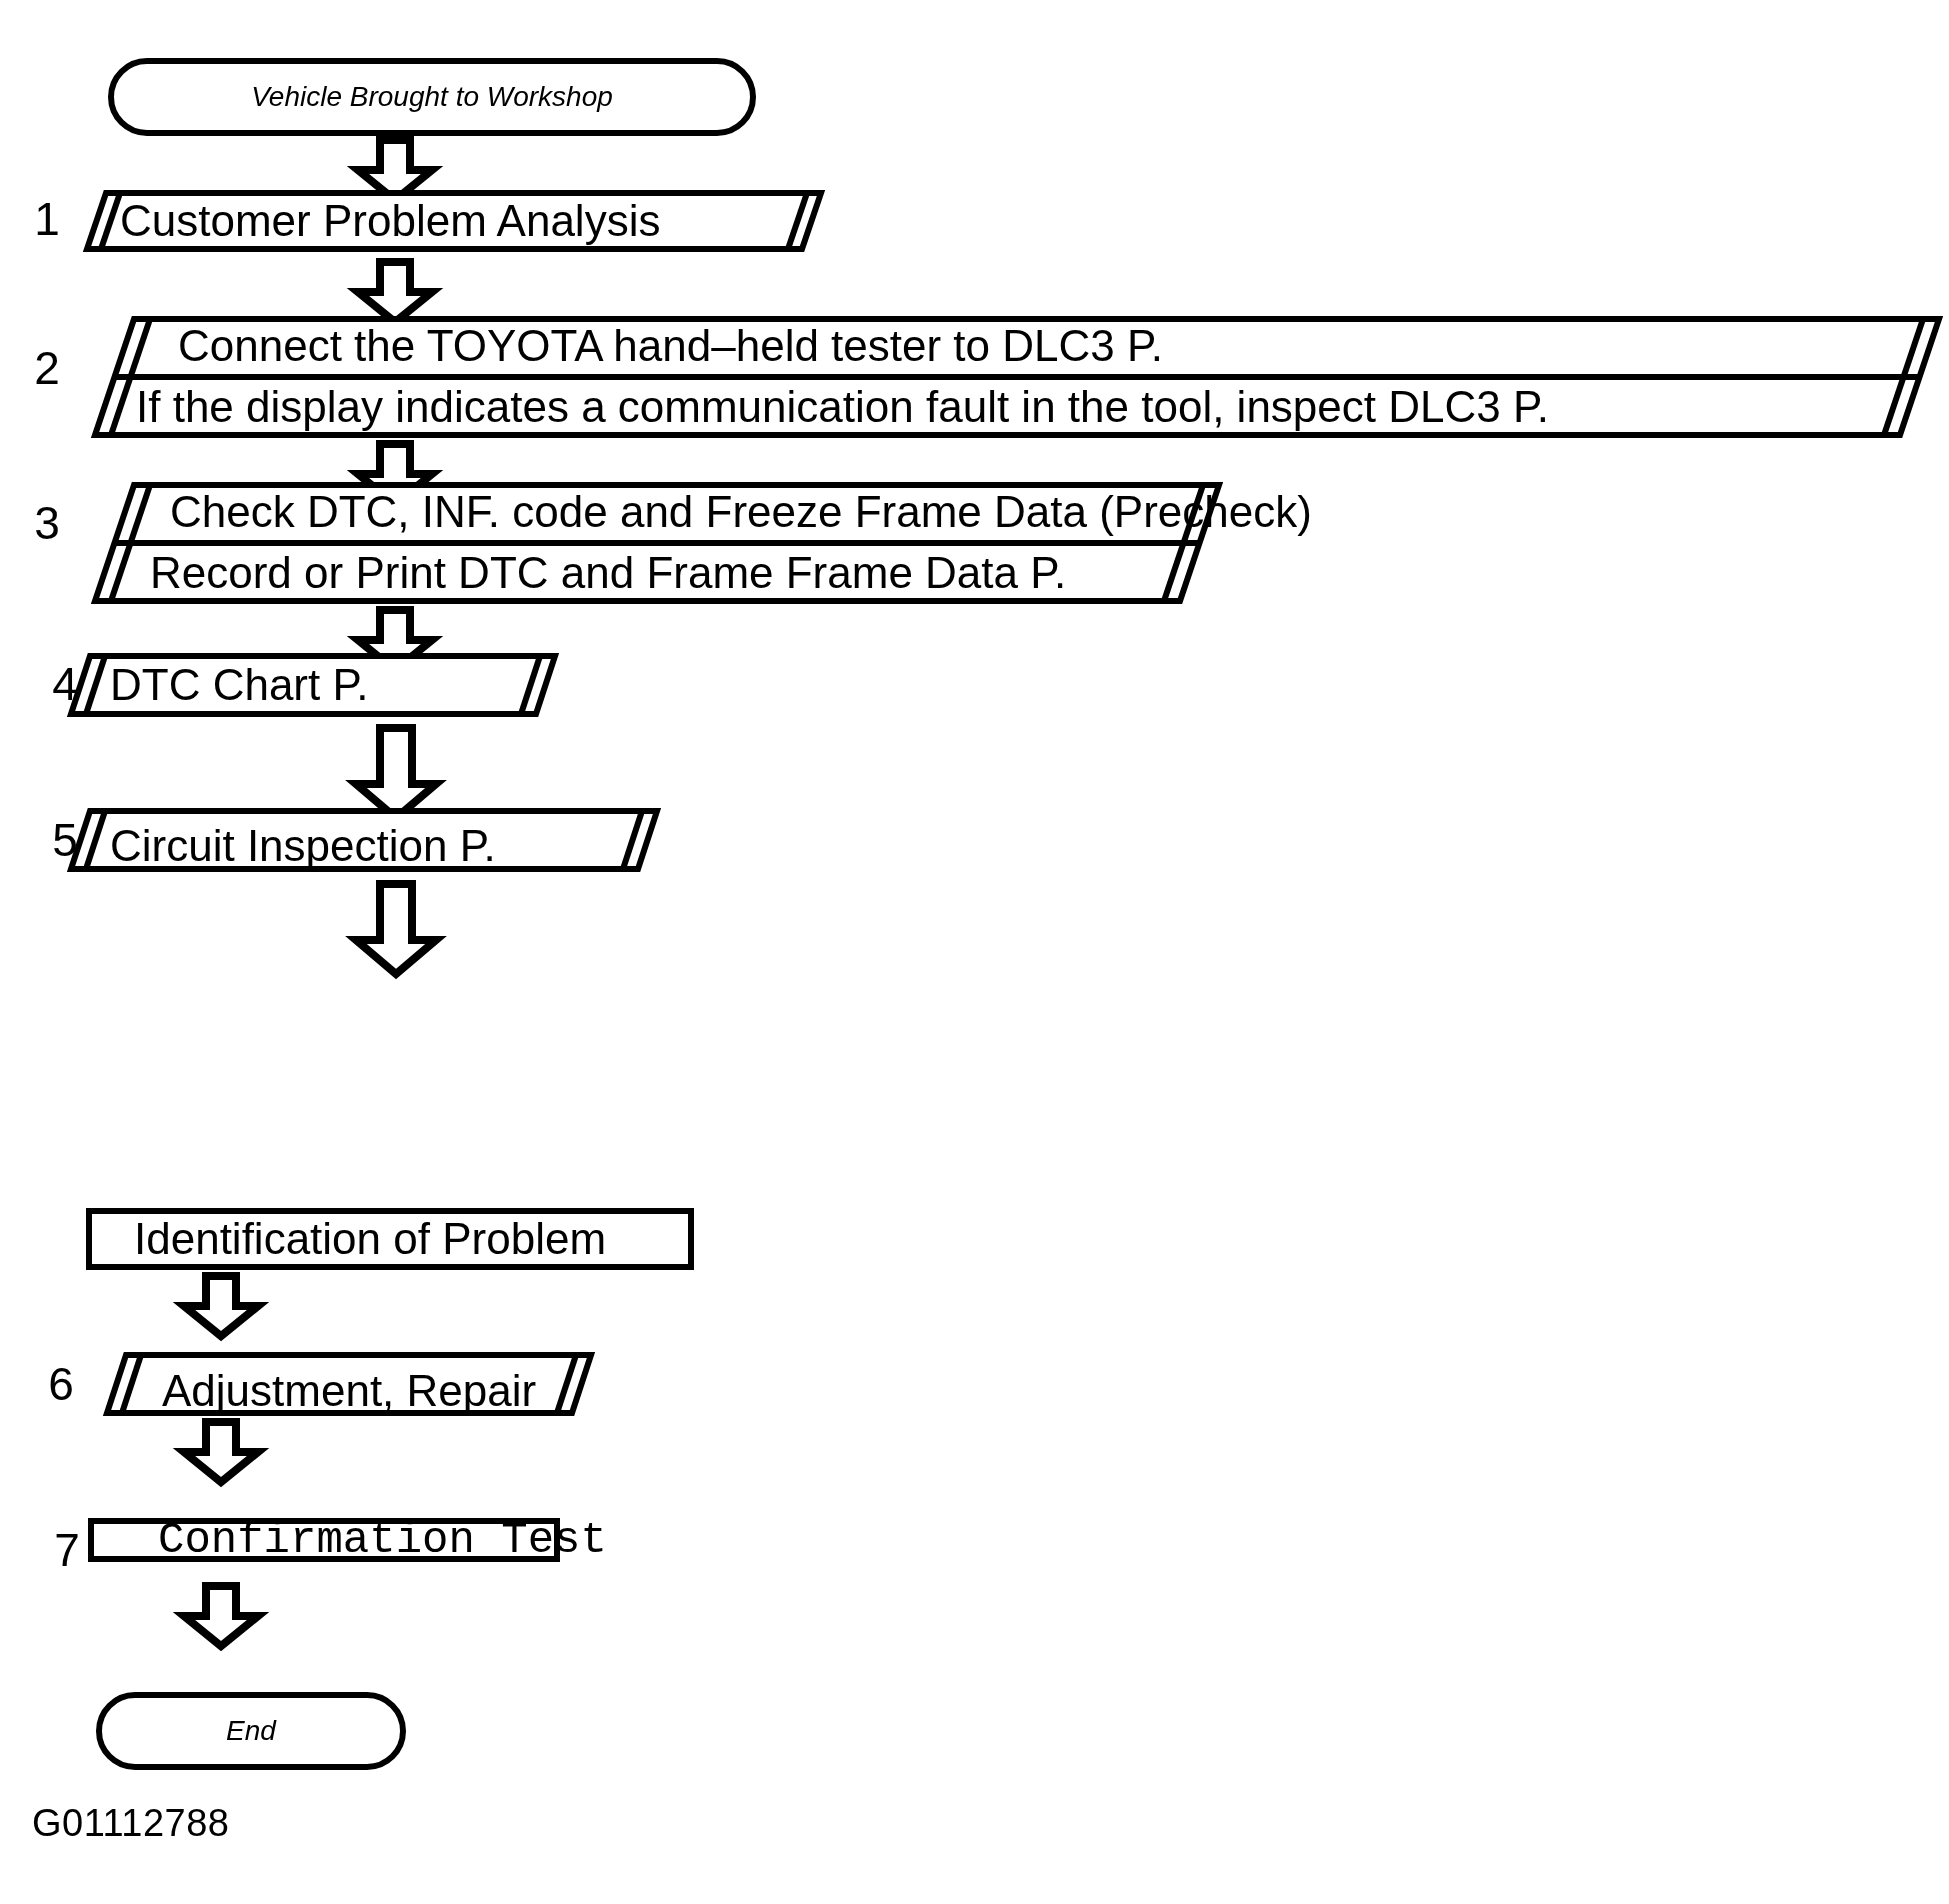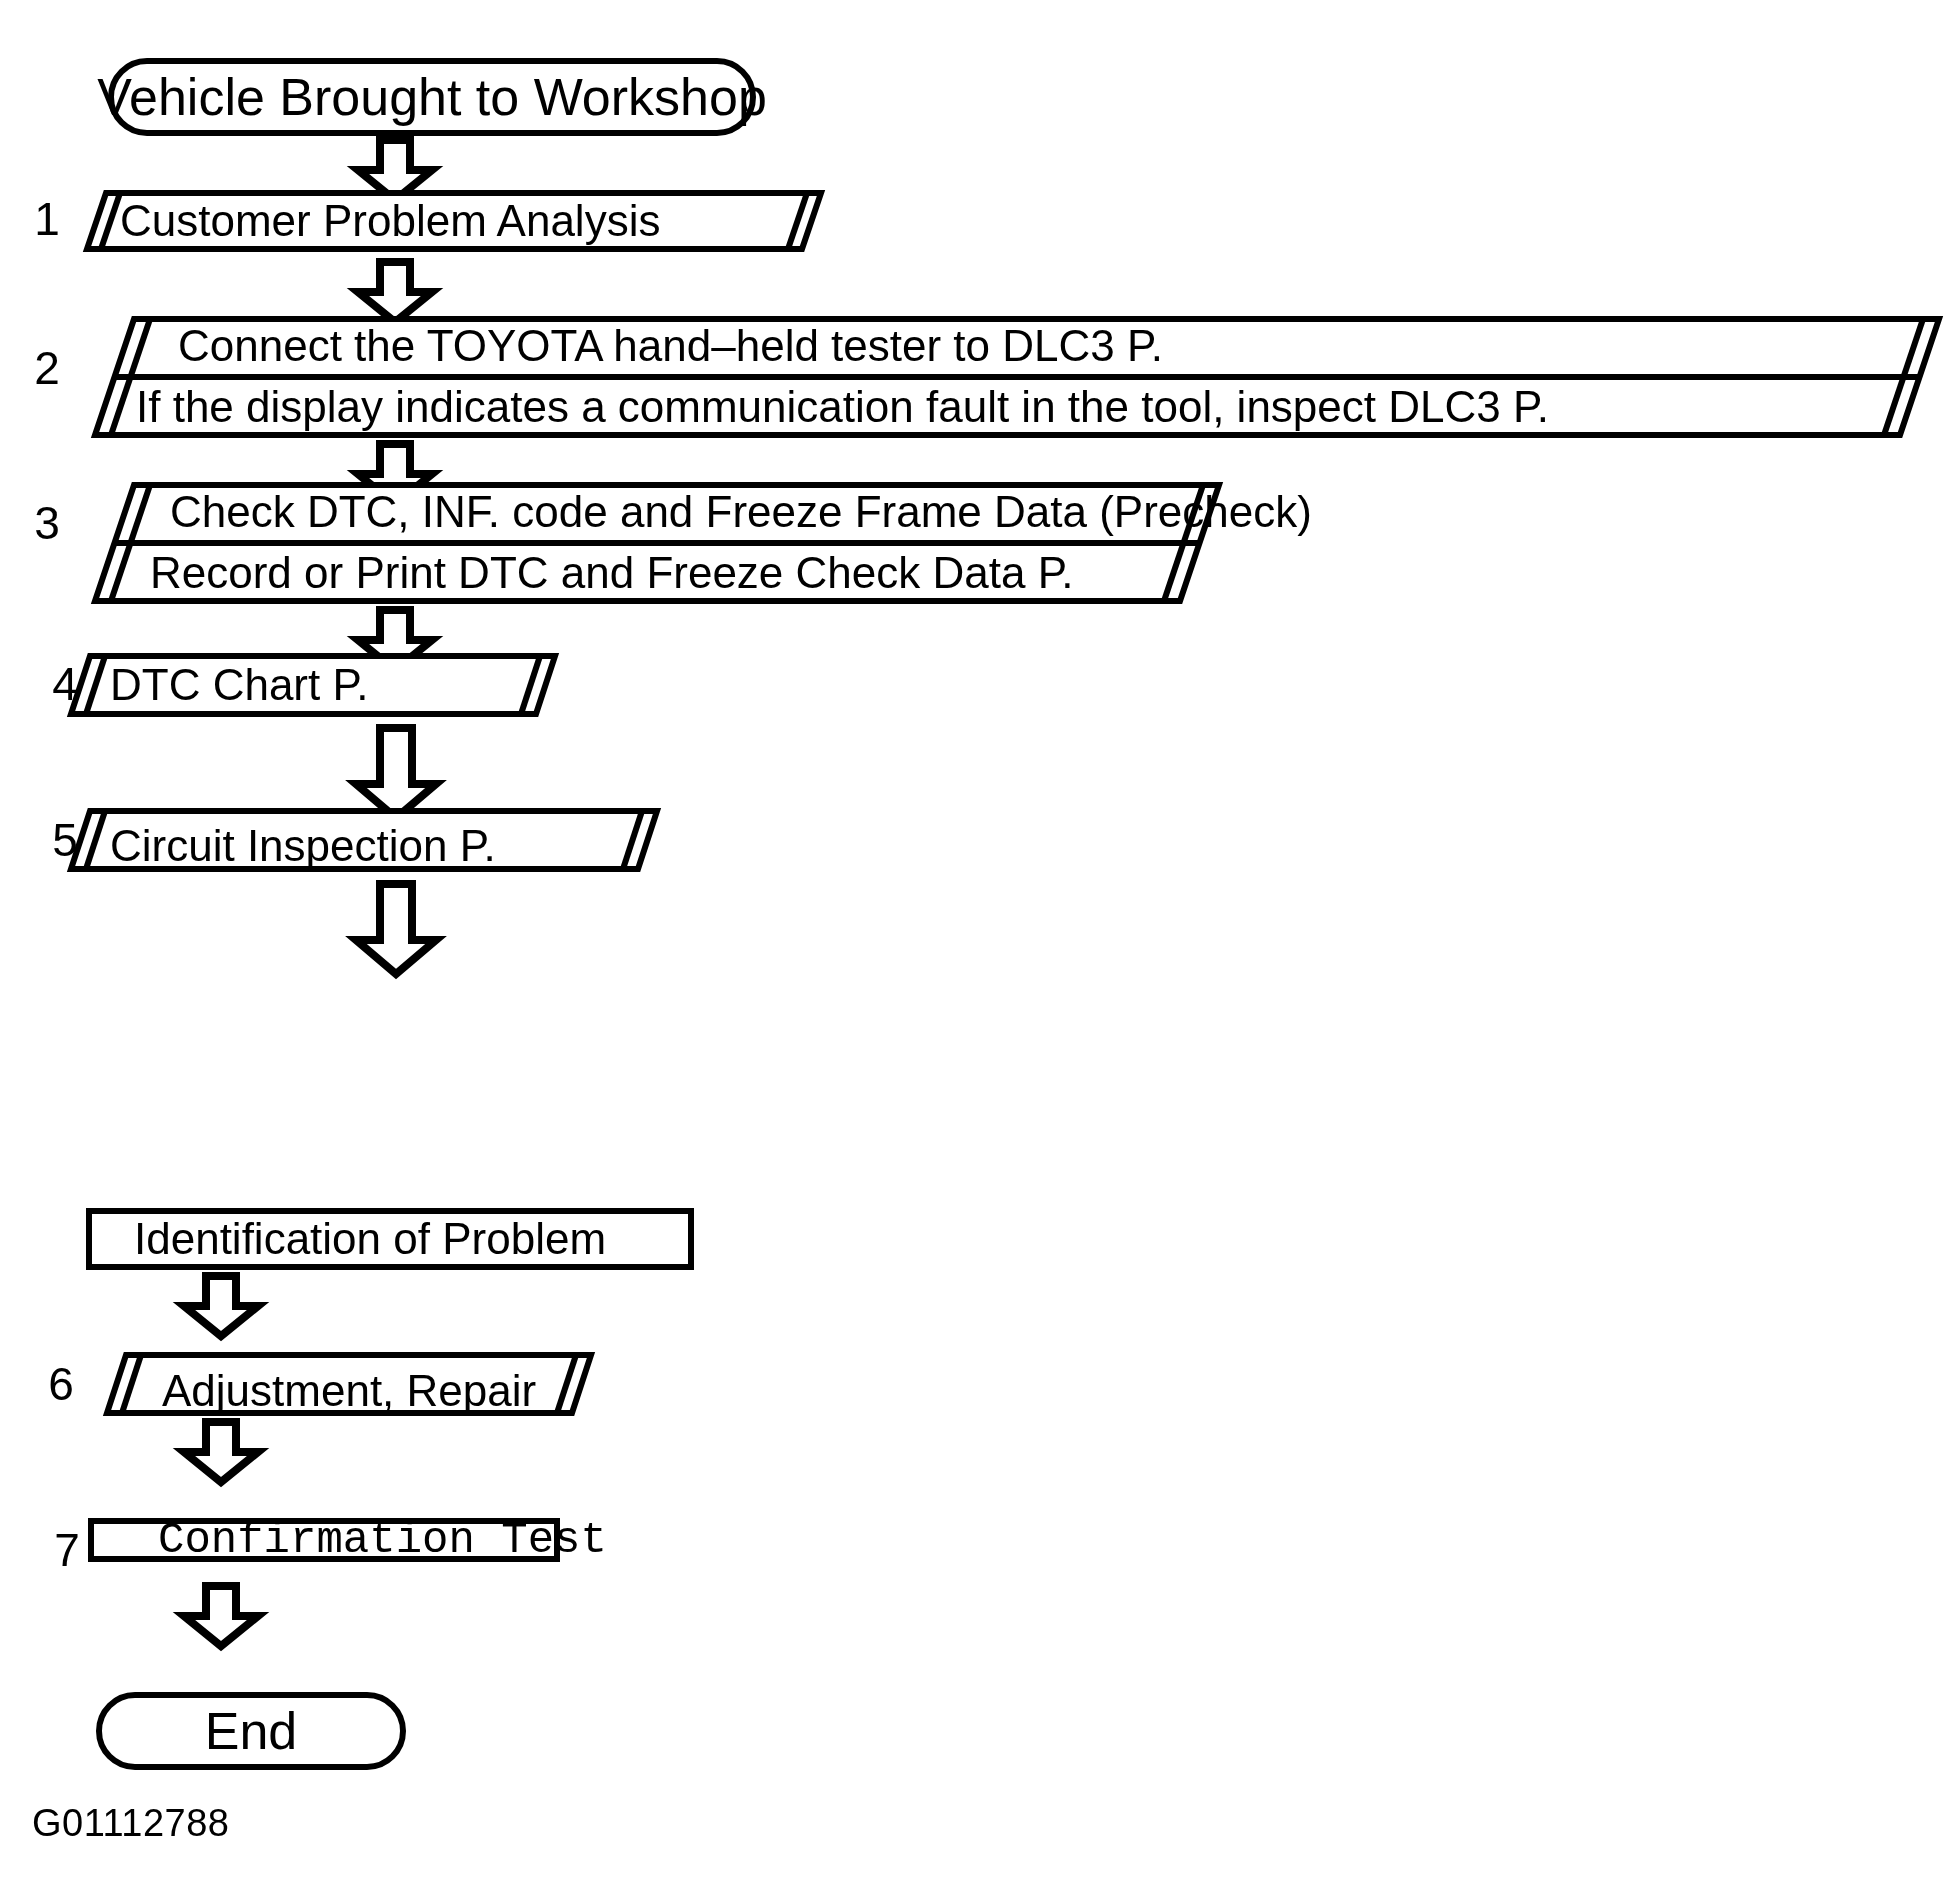--- a/index.html
+++ b/index.html
@@ -23,23 +23,24 @@
     box-sizing: border-box;
   }
   
   .terminator {
     border: 6px solid #000;
     border-radius: 999px;
     background: #fff;
     display: flex;
     align-items: center;
     justify-content: center;
-    font-size: 52px;
+    font-size: 28px;
     letter-spacing: 0px;
     white-space: nowrap;
+    font-style: italic;
   }
   
   .rect {
     border: 6px solid #000;
     background: #fff;
     display: flex;
     align-items: center;
     font-size: 44px;
     white-space: nowrap;
   }
@@ -161,21 +162,21 @@
       <path d="M42 3 L1127 3 L1088 119 L3 119 Z" fill="#ffffff" stroke="#000000" stroke-width="6"></path>
       <path d="M58 3 L19 119" fill="none" stroke="#000000" stroke-width="6"></path>
       <path d="M1111 3 L1072 119" fill="none" stroke="#000000" stroke-width="6"></path>
       <path d="M23 61 L1108 61" fill="none" stroke="#000000" stroke-width="6"></path>
     </svg>
     <div class="rows">
       <div class="prow" style="top:0; height:60px;">
         <span class="txt" style="margin-left:78px;">Check DTC, INF. code and Freeze Frame Data (Precheck)</span>
       </div>
       <div class="prow" style="top:60px; height:62px;">
-        <span class="txt" style="margin-left:58px;">Record or Print DTC and Freeze Check Data P.</span>
+        <span class="txt" style="margin-left:58px;">Record or Print DTC and Frame Frame Data P.</span>
       </div>
     </div>
   </div>
 
   <div class="arrow" style="left:352px; top:610px;">
     <svg width="86" height="62" viewBox="0 0 86 62">
       <path d="M28 0 L58 0 L58 30 L80 30 L43 60 L6 30 L28 30 Z" fill="#ffffff" stroke="#000000" stroke-width="8" stroke-linejoin="miter"></path>
     </svg>
   </div>
 

